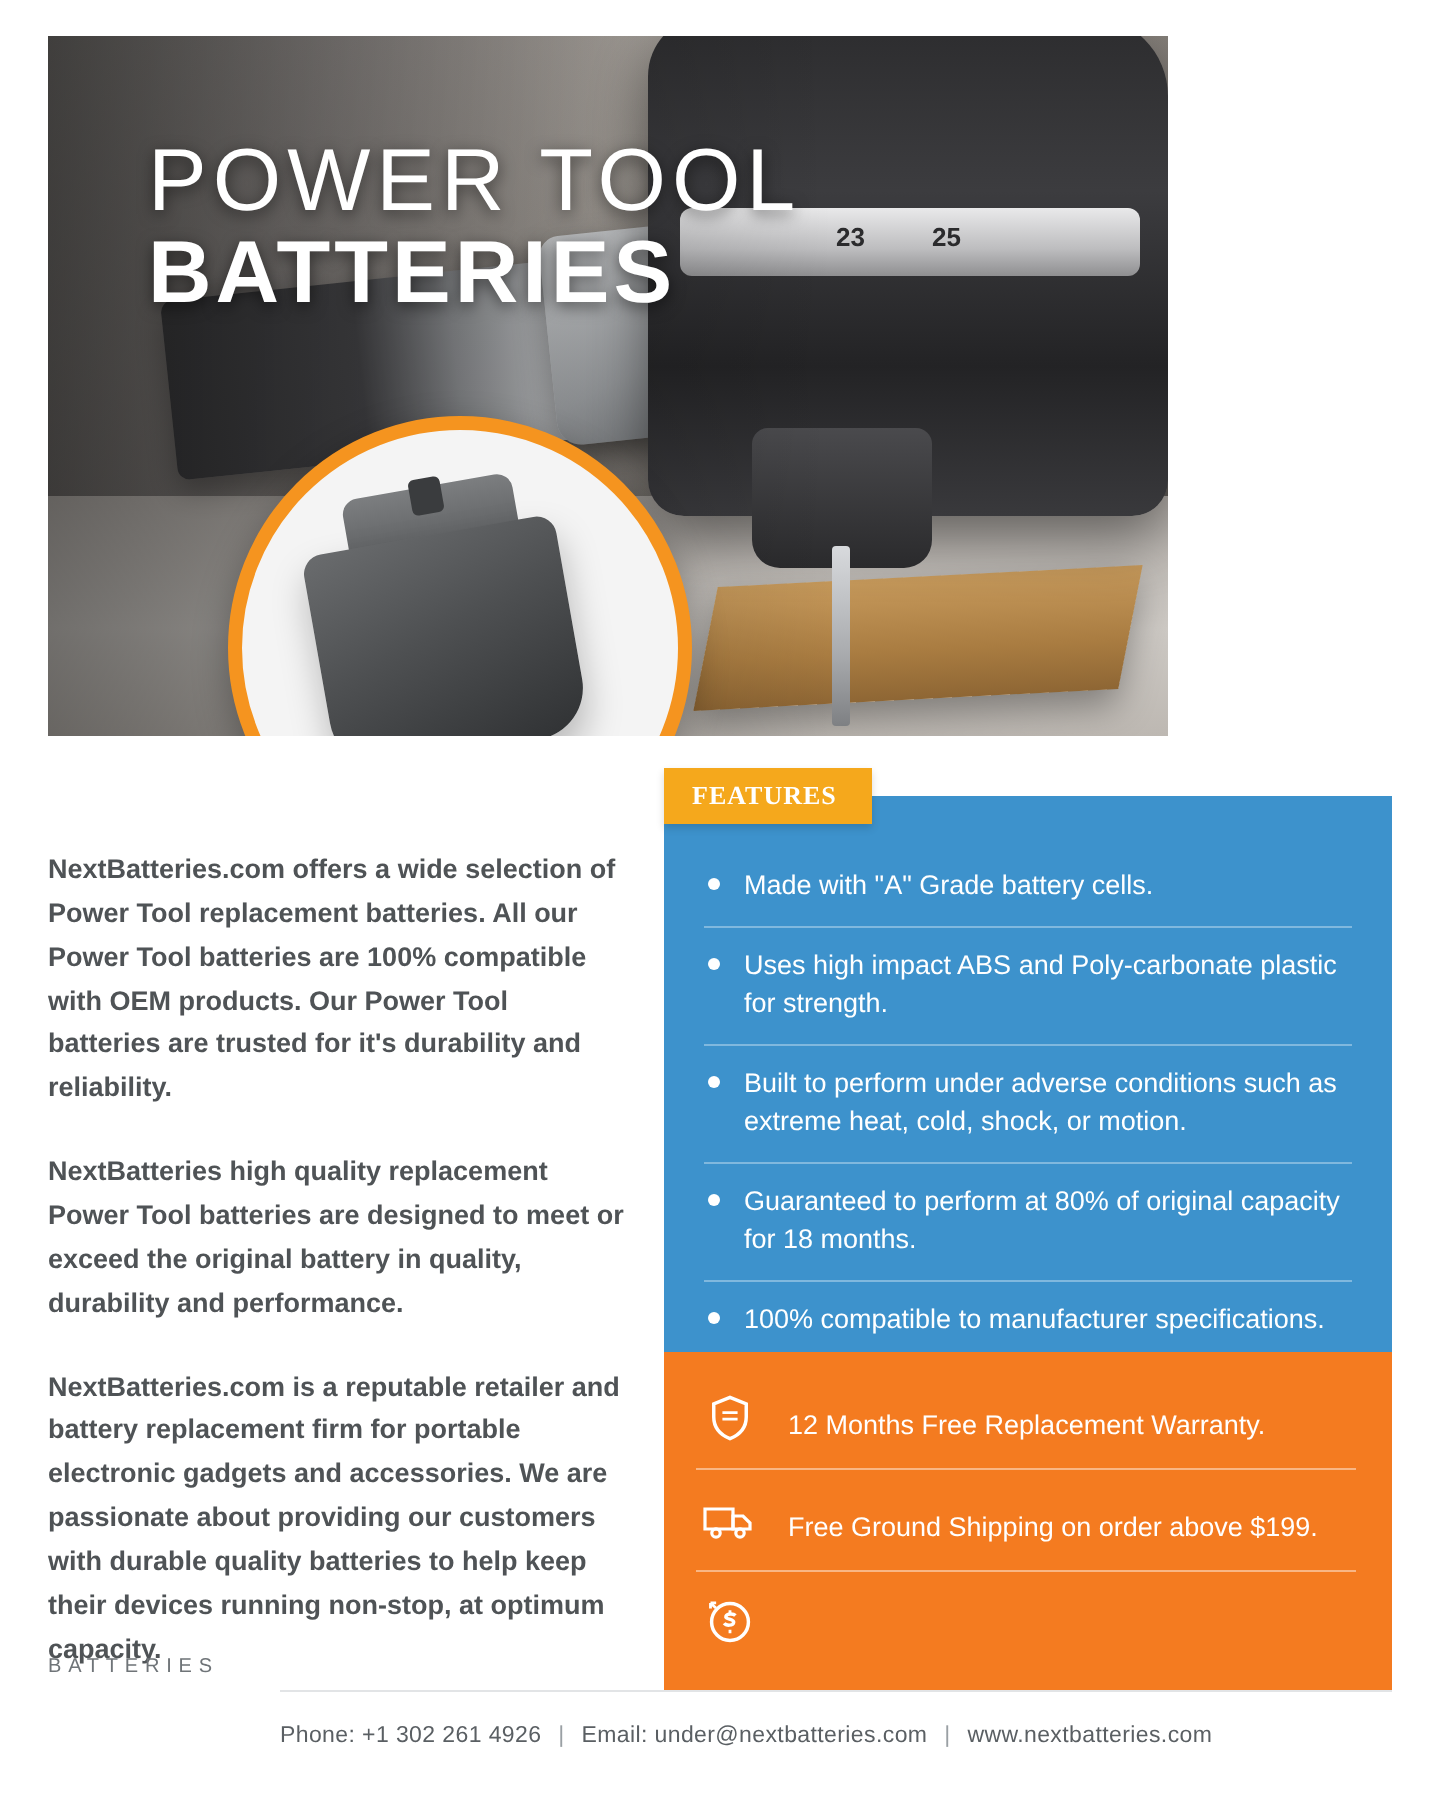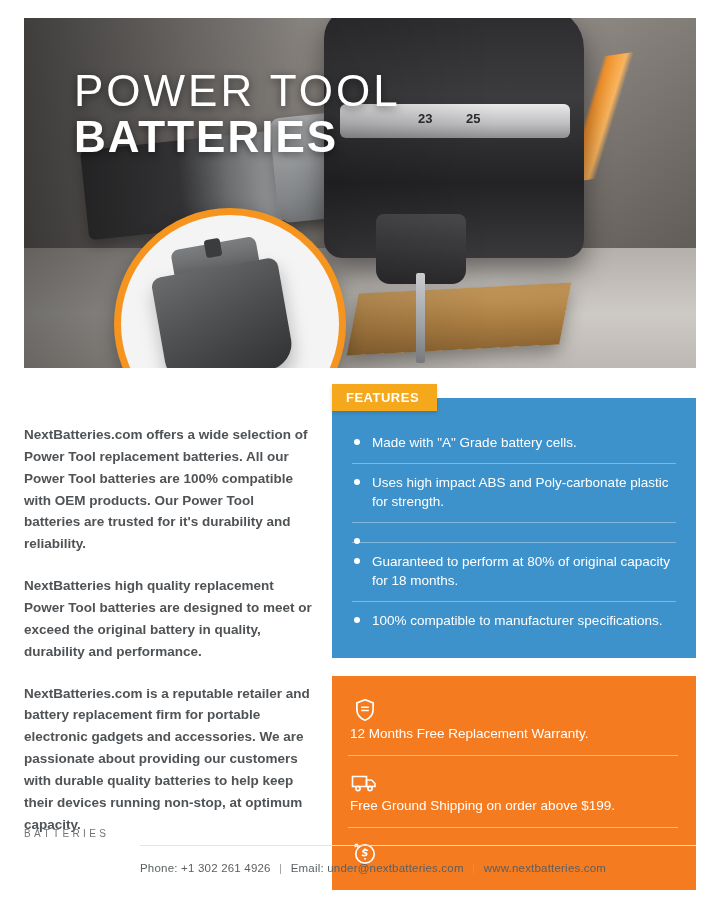--- a/index.html
+++ b/index.html
@@ -21,21 +21,21 @@
     width: 720px;
     height: 900px;
     background: #ffffff;
   }
 
   
   .hero {
     position: absolute;
     left: 24px;
     top: 18px;
-    width: 672px;
+    width: 560px;
     height: 350px;
     overflow: hidden;
     background: #b9b0a6;
   }
   .hero-photo {
     position: absolute;
     inset: 0;
     background:
       
       radial-gradient(ellipse 120px 40px at 415px 330px, rgba(0,0,0,.25), rgba(0,0,0,0) 70%),
@@ -241,20 +241,21 @@
     position: absolute;
     left: 0;
     top: -14px;
     background: #f5a81c;
     color: #ffffff;
     font-weight: 700;
     font-size: 13px;
     letter-spacing: .5px;
     padding: 6px 18px 6px 14px;
     box-shadow: 0 2px 4px rgba(0,0,0,.15);
+    font-family: Liberation Serif, serif;
   }
   .features ul {
     list-style: none;
     margin: 0;
     padding: 0;
   }
   .features li {
     position: relative;
     color: #ffffff;
     font-size: 13.5px;
@@ -278,24 +279,24 @@
     position: absolute;
     left: 332px;
     top: 676px;
     width: 364px;
     background: #f47b20;
     padding: 8px 18px 10px 16px;
     box-sizing: border-box;
   }
   .benefit {
     display: flex;
-    align-items: flex-start;
+    align-items: flex-end;
+    gap: 14px;
     padding: 11px 2px;
     border-bottom: 1px solid rgba(255,255,255,.45);
-    flex-direction: column;
   }
   .benefit:last-child { border-bottom: none; }
   .benefit .bicon {
     flex: 0 0 30px;
     width: 30px;
     height: 28px;
     color: #ffffff;
     display: flex;
     align-items: center;
     justify-content: center;
@@ -390,20 +391,21 @@
       <li>
         <span class="dot"></span>
         <span>Made with "A" Grade battery cells.</span>
       </li>
       <li>
         <span class="dot"></span>
         <span>Uses high impact ABS and Poly-carbonate plastic for strength.</span>
       </li>
       <li>
         <span class="dot"></span>
+        <span>Built to perform under adverse conditions such as extreme heat, cold, shock, or motion.</span>
       </li>
       <li>
         <span class="dot"></span>
         <span>Guaranteed to perform at 80% of original capacity for 18 months.</span>
       </li>
       <li>
         <span class="dot"></span>
         <span>100% compatible to manufacturer specifications.</span>
       </li>
     </ul>

